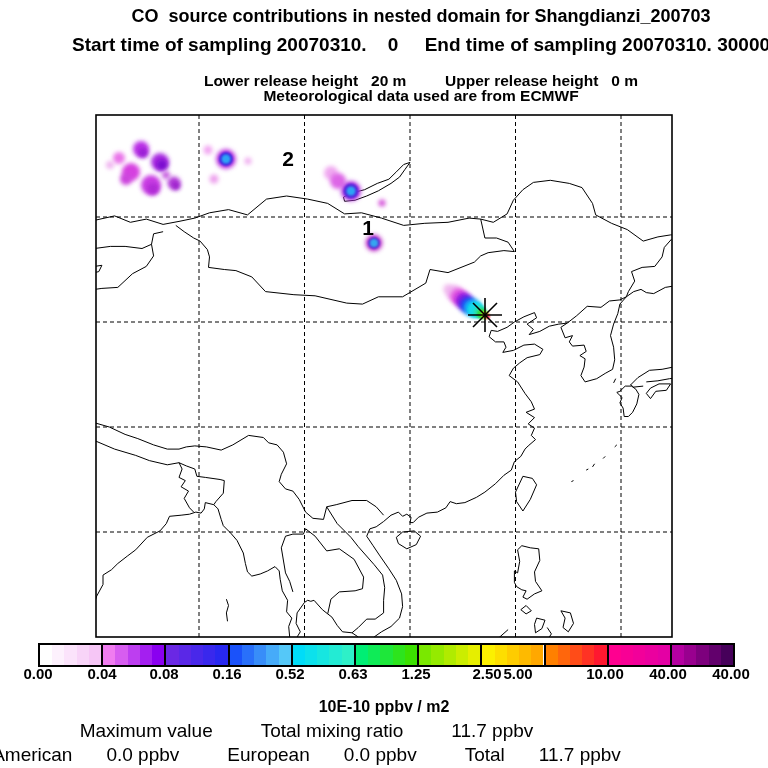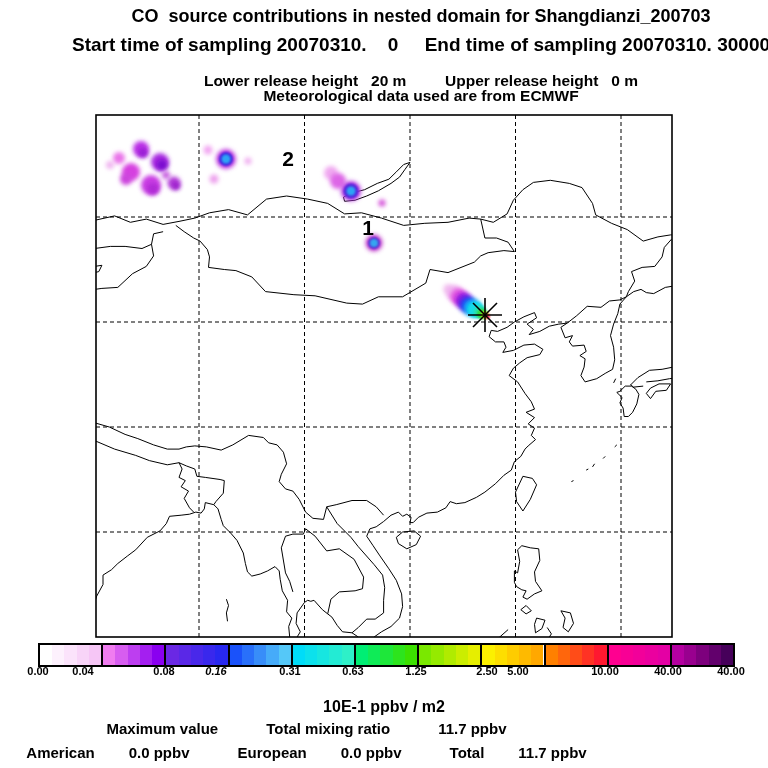--- a/index.html
+++ b/index.html
@@ -8,23 +8,23 @@
   #title{top:6px;font-size:18px;}
   #sub1{top:34px;font-size:19px;}
   #sub2{top:72px;font-size:15.5px;}
   #sub3{top:87px;font-size:15.5px;}
   #map-wrap{position:absolute;left:95px;top:114px;width:578px;height:525px;}
   #cbar{position:absolute;left:38px;top:643px;width:693px;height:20px;display:flex;border:2px solid #000;}
   .cseg{flex:1;display:flex;border-left:2px solid #000;}
   .cseg:first-child{border-left:none;}
   .ccell{flex:1;}
   #cbar-labels{position:absolute;left:38px;top:665px;width:693px;height:18px;}
-  .clab{position:absolute;transform:translateX(-50%);font-weight:bold;font-size:11px;white-space:nowrap;}
+  .clab{position:absolute;transform:translateX(-50%);font-weight:bold;font-size:15px;white-space:nowrap;}
   #cbar-unit{position:absolute;top:698px;left:0;width:768px;text-align:center;font-size:16px;font-weight:bold;}
-  .frow{position:absolute;left:0;width:613px;display:flex;justify-content:center;align-items:baseline;font-size:15px;font-weight:bold;white-space:pre;}
+  .frow{position:absolute;left:0;width:613px;display:flex;justify-content:center;align-items:baseline;font-size:19px;font-weight:normal;white-space:pre;}
   #frow1{top:720px;}
   #frow2{top:744px;}
   .g-sm{margin-left:14px;} .g-md{margin-left:34px;} .g-lg{margin-left:48px;}
 </style>
 </head>
 <body>
 
 <div class="hline" id="title">CO  source contributions in nested domain for Shangdianzi_200703</div>
 <div class="hline" id="sub1">Start time of sampling 20070310.    0     End time of sampling 20070310. 30000</div>
 <div class="hline" id="sub2">Lower release height   20 m         Upper release height   0 m</div>
@@ -221,33 +221,33 @@
     <div class="cseg">
       <div class="ccell" style="background: rgb(180, 0, 160);"></div>
       <div class="ccell" style="background: rgb(153, 0, 143);"></div>
       <div class="ccell" style="background: rgb(125, 0, 125);"></div>
       <div class="ccell" style="background: rgb(98, 0, 108);"></div>
       <div class="ccell" style="background: rgb(70, 0, 90);"></div>
     </div>
   </div>
 <div id="cbar-labels">
     <span class="clab" style="left: 0px;">0.00</span>
-    <span class="clab" style="left: 45px;">0.04</span>
+    <span class="clab" style="left: 64px;">0.04</span>
     <span class="clab" style="left: 126px;">0.08</span>
-    <span class="clab" style="left: 178px; font-style: italic;">0.16</span>
-    <span class="clab" style="left: 252px;">0.31</span>
+    <span class="clab" style="left: 189px;">0.16</span>
+    <span class="clab" style="left: 252px;">0.52</span>
     <span class="clab" style="left: 315px;">0.63</span>
     <span class="clab" style="left: 378px;">1.25</span>
     <span class="clab" style="left: 441px; margin-left: 8px;">2.50</span>
     <span class="clab" style="left: 480px;">5.00</span>
     <span class="clab" style="left: 567px;">10.00</span>
     <span class="clab" style="left: 630px;">40.00</span>
     <span class="clab" style="left: 693px;">40.00</span>
   </div>
-<div id="cbar-unit">10E-1 ppbv / m2</div>
+<div id="cbar-unit">10E-10 ppbv / m2</div>
 
 <div class="frow" id="frow1">
   <span>Maximum value</span>
   <span class="g-lg">Total mixing ratio</span>
   <span class="g-lg">11.7 ppbv</span>
 </div>
 <div class="frow" id="frow2">
   <span>American</span>
   <span class="g-md">0.0 ppbv</span>
   <span class="g-lg">European</span>

